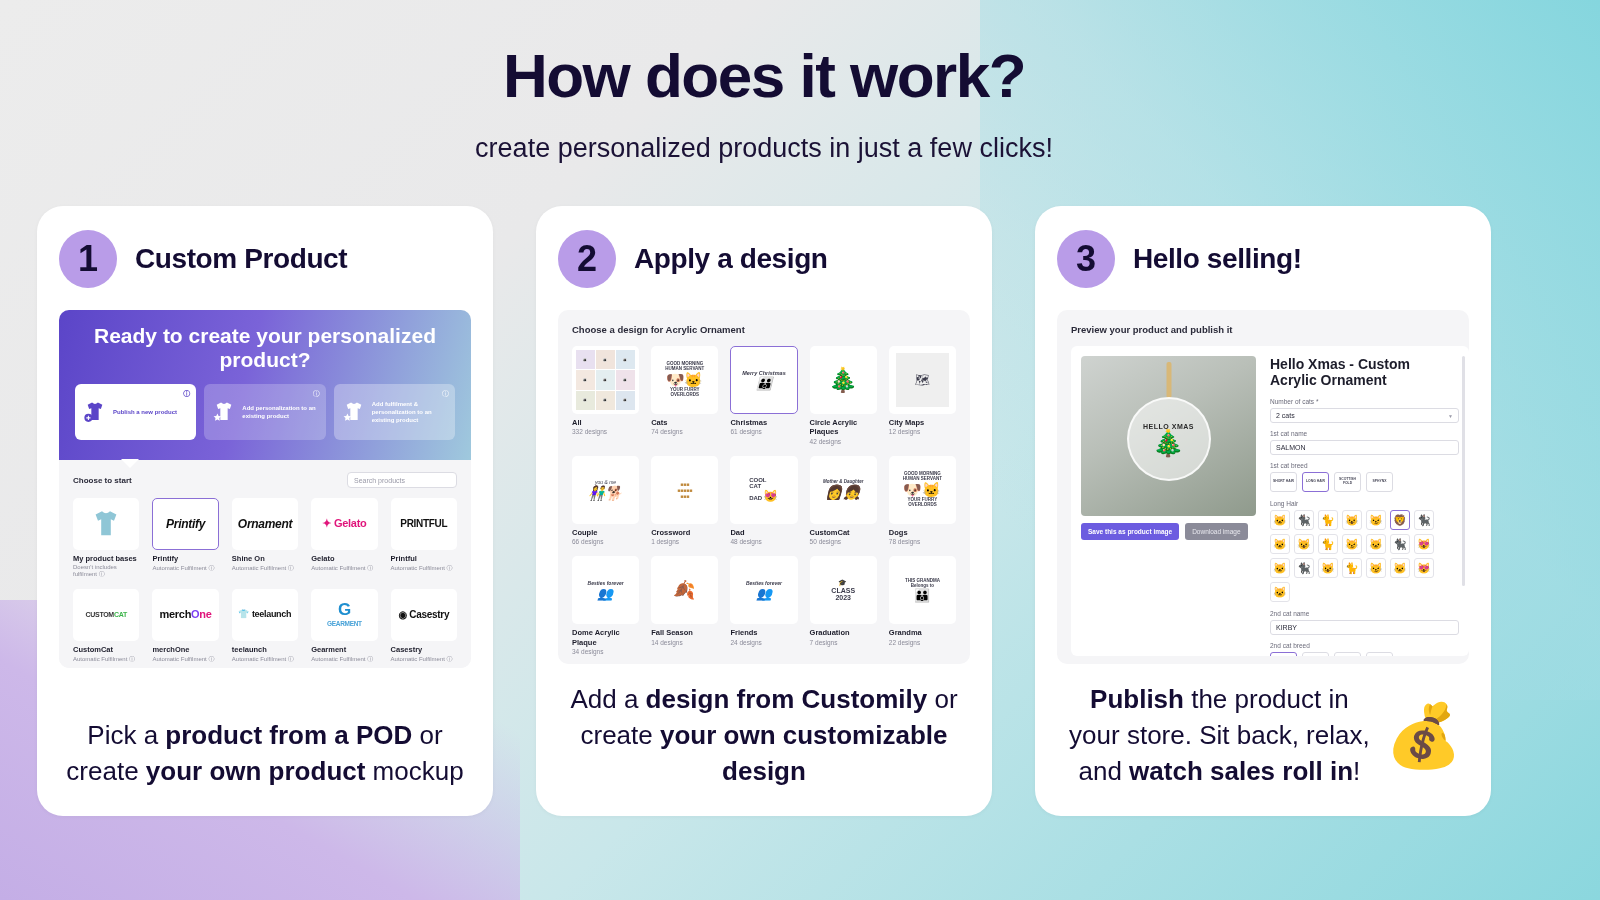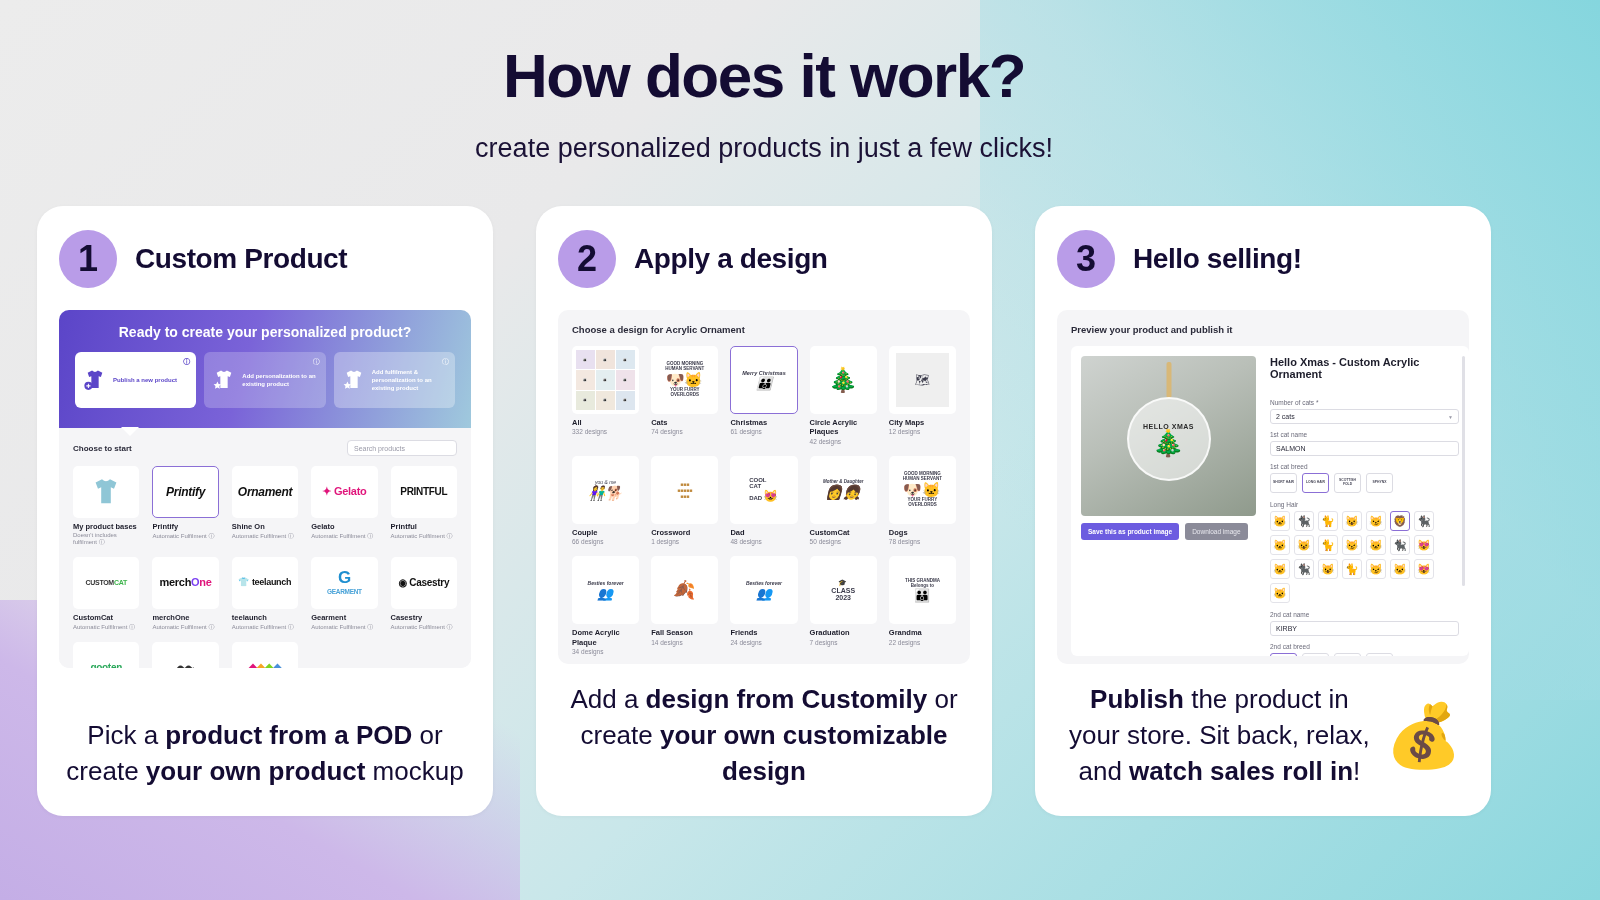--- a/index.html
+++ b/index.html
@@ -58,21 +58,21 @@
   .screenshot {
     background: #f5f5f7; border-radius: 10px; overflow: hidden;
     height: 358px; position: relative;
   }
 
   
   .pod-banner {
     background: linear-gradient(105deg, #5b45c8 0%, #7a63d8 45%, #9fc9dd 100%);
     padding: 14px 16px 20px 16px; position: relative;
   }
-  .pod-banner h3 { color: #fff; font-size: 14px; font-weight: 700; text-align: center; margin-bottom: 12px; }
+  .pod-banner h3 { color: #fff; font-size: 21px; font-weight: 700; text-align: center; margin-bottom: 12px; }
   .pod-tiles { display: flex; gap: 8px; }
   .pod-tile {
     flex: 1; border-radius: 6px; padding: 7px 8px; display: flex; gap: 6px;
     min-height: 56px; position: relative; align-items: center;
   }
   .pod-tile.active { background: #fff; }
   .pod-tile.dim1 { background: rgba(255,255,255,0.22); }
   .pod-tile.dim2 { background: rgba(255,255,255,0.3); }
   .pod-tile .tl { font-size: 6px; line-height: 1.35; font-weight: 600; }
   .pod-tile.active .tl { color: #5b45c8; }
@@ -135,21 +135,21 @@
     width: 84px; height: 84px; border-radius: 50%;
     background: rgba(255,255,255,0.55); border: 2px solid rgba(255,255,255,0.8);
     display:flex; align-items:center; justify-content:center; flex-direction:column;
   }
   .orn .txt { font-size: 7px; font-weight: 800; color: #2a2a2a; letter-spacing: .5px; }
   .hook { position:absolute; left:50%; top:6px; width:5px; height:36px; transform:translateX(-50%); background:#d8b878; border-radius:2px;}
   .pv-btns { display:flex; gap:6px; margin-top:7px; }
   .btn-primary { background:#6c5ce0; color:#fff; font-size:6.5px; font-weight:700; padding:5px 7px; border-radius:3px; }
   .btn-secondary { background:#8b8b99; color:#e8e8ee; font-size:6.5px; padding:5px 7px; border-radius:3px; }
   .form-col { flex:1; }
-  .form-title { font-size: 11px; font-weight:700; color:#1d1d2b; margin-bottom: 19px; }
+  .form-title { font-size: 14px; font-weight:700; color:#1d1d2b; margin-bottom: 10px; }
   .f-label { font-size: 6.5px; color:#6b6b7a; margin-bottom:3px; }
   .f-input {
     border:1px solid #dcdce3; border-radius:3px; height:15px; font-size:7px; color:#2b2b3a;
     padding:0 5px; display:flex; align-items:center; justify-content:space-between; margin-bottom:7px; background:#fff;
   }
   .breed-row { display:flex; gap:5px; margin-bottom:8px; }
   .breed-box {
     width:27px; height:20px; border:1px solid #dcdce3; border-radius:3px;
     display:flex; align-items:center; justify-content:center; font-size:3.4px;
     color:#4a4a5a; text-align:center; line-height:1.1; font-weight:600;

